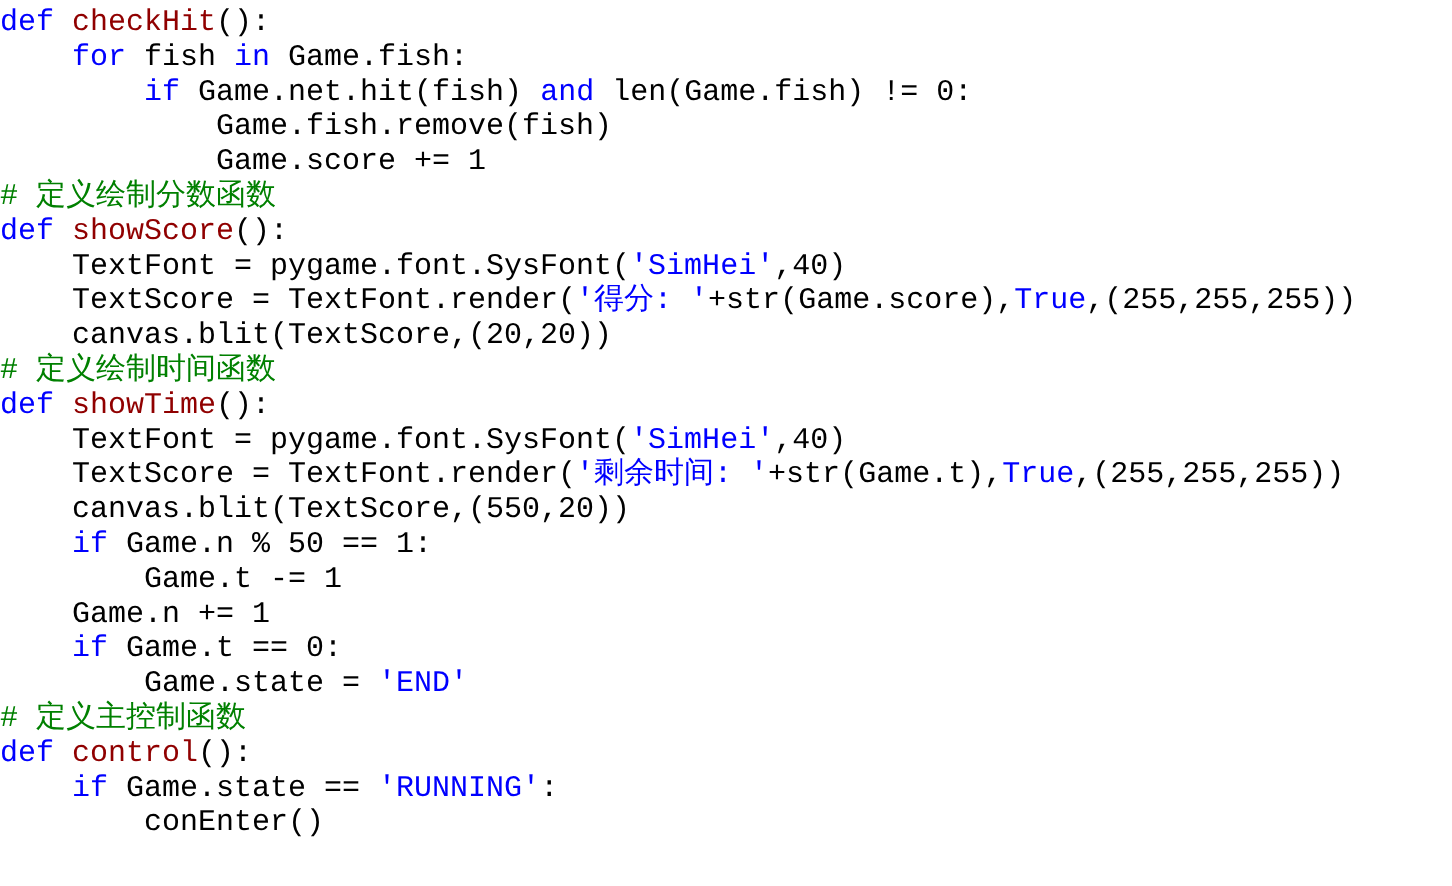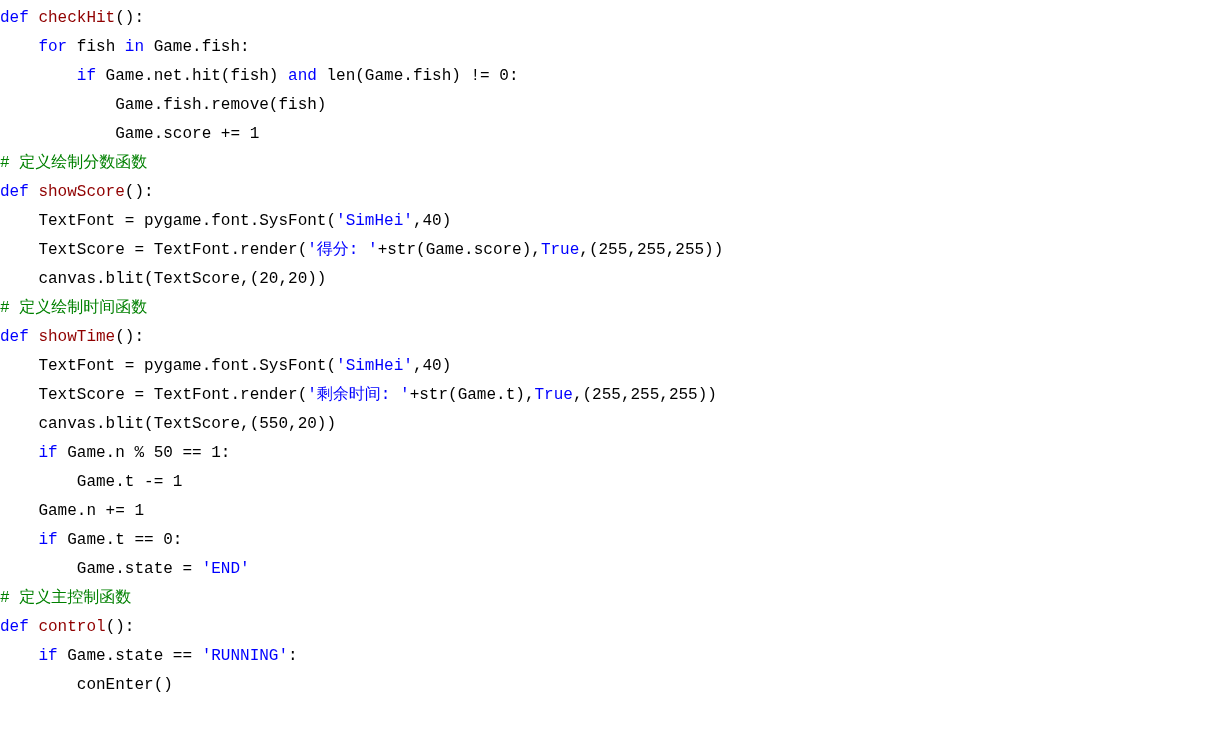--- a/index.html
+++ b/index.html
@@ -7,21 +7,21 @@
     padding: 0;
     width: 1210px;
     height: 738px;
     background: #ffffff;
     overflow: hidden;
   }
   pre.code {
     margin: 0;
     padding: 4px 0 0 0;
     font-family: Consolas, "Courier New", monospace;
-    font-size: 16px;
+    font-size: 25px;
     line-height: 29px;
     white-space: pre;
     color: #000000;
   }
   .kw  { color: #0000ff; } 
   .fn  { color: #900000; } 
   .str { color: #0000ff; } 
   .cmt { color: #008000; } 
   .const { color: #0000ff; } 
 </style>

